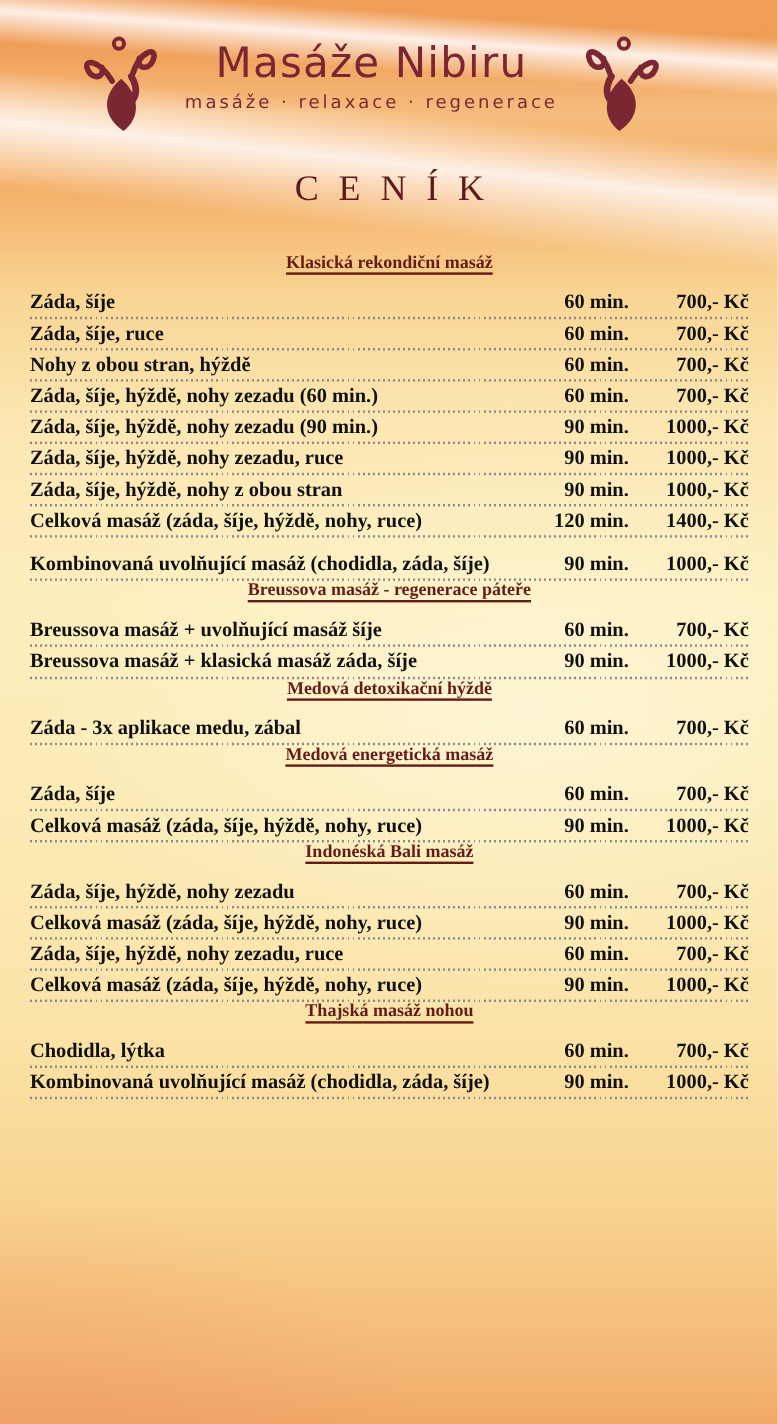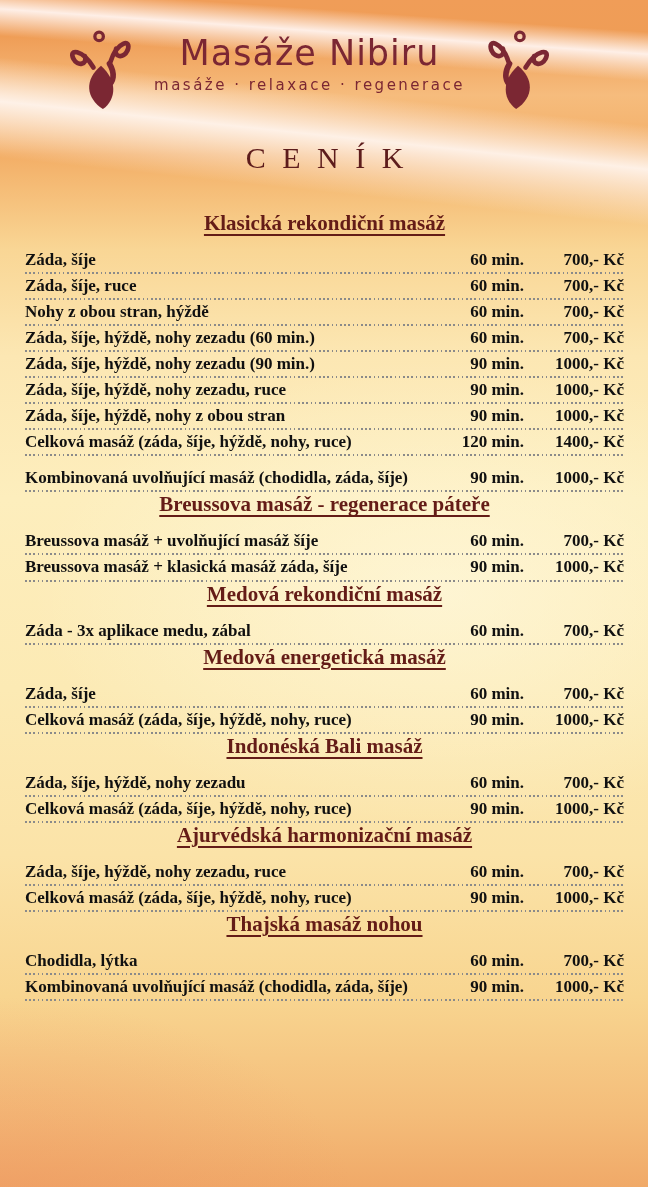--- a/index.html
+++ b/index.html
@@ -20,21 +20,21 @@
   .ornament.mirror{transform:scaleX(-1);}
   .logo-text{text-align:center;padding-top:8px;}
   .logo-title{font-family:"DejaVu Sans",sans-serif;font-size:35px;font-weight:500;color:#7b2733;letter-spacing:1px;line-height:1.1;}
   .logo-sub{font-family:"DejaVu Sans",sans-serif;font-size:15px;color:#7b2733;letter-spacing:2.5px;margin-top:3px;}
   
   .page-title{margin:30px 0 0;text-align:center;font-size:30px;font-weight:normal;color:#5d1c1c;letter-spacing:.55em;text-indent:.55em;}
   
   .section{}
   .section.first{margin-top:36px;}
   .section h2{
-    margin:0 0 14px;text-align:center;font-size:21px;font-weight:bold;color:#641c17;
+    margin:0 0 14px;text-align:center;font-size:15px;font-weight:bold;color:#641c17;
     text-decoration:underline;text-decoration-thickness:2px;text-underline-offset:4px;
   }
   .row{
     display:flex;align-items:center;margin-top:2px;padding:0 0 4px;position:relative;
     font-size:17px;font-weight:bold;color:#101010;line-height:1.18;white-space:nowrap;
   }
   .row.gap{margin-top:12px;}
   .row::after{
     content:"";position:absolute;left:0;right:0;bottom:0;height:2px;
     background:repeating-linear-gradient(90deg,#8a8a8a 0 1.6px,rgba(0,0,0,0) 1.6px 4.2px);
@@ -135,21 +135,21 @@
           <span class="dur">60 min.</span>
           <span class="price">700,- Kč</span>
         </div>
         <div class="row">
           <span class="name">Breussova masáž + klasická masáž záda, šíje</span>
           <span class="dur">90 min.</span>
           <span class="price">1000,- Kč</span>
         </div>
       </section>
       <section class="section">
-        <h2>Medová rekondiční masáž</h2>
+        <h2>Medová detoxikační hýždě</h2>
         <div class="row">
           <span class="name">Záda - 3x aplikace medu, zábal</span>
           <span class="dur">60 min.</span>
           <span class="price">700,- Kč</span>
         </div>
       </section>
       <section class="section">
         <h2>Medová energetická masáž</h2>
         <div class="row">
           <span class="name">Záda, šíje</span>
@@ -169,21 +169,20 @@
           <span class="dur">60 min.</span>
           <span class="price">700,- Kč</span>
         </div>
         <div class="row">
           <span class="name">Celková masáž (záda, šíje, hýždě, nohy, ruce)</span>
           <span class="dur">90 min.</span>
           <span class="price">1000,- Kč</span>
         </div>
       </section>
       <section class="section">
-        <h2>Ajurvédská harmonizační masáž</h2>
         <div class="row">
           <span class="name">Záda, šíje, hýždě, nohy zezadu, ruce</span>
           <span class="dur">60 min.</span>
           <span class="price">700,- Kč</span>
         </div>
         <div class="row">
           <span class="name">Celková masáž (záda, šíje, hýždě, nohy, ruce)</span>
           <span class="dur">90 min.</span>
           <span class="price">1000,- Kč</span>
         </div>

